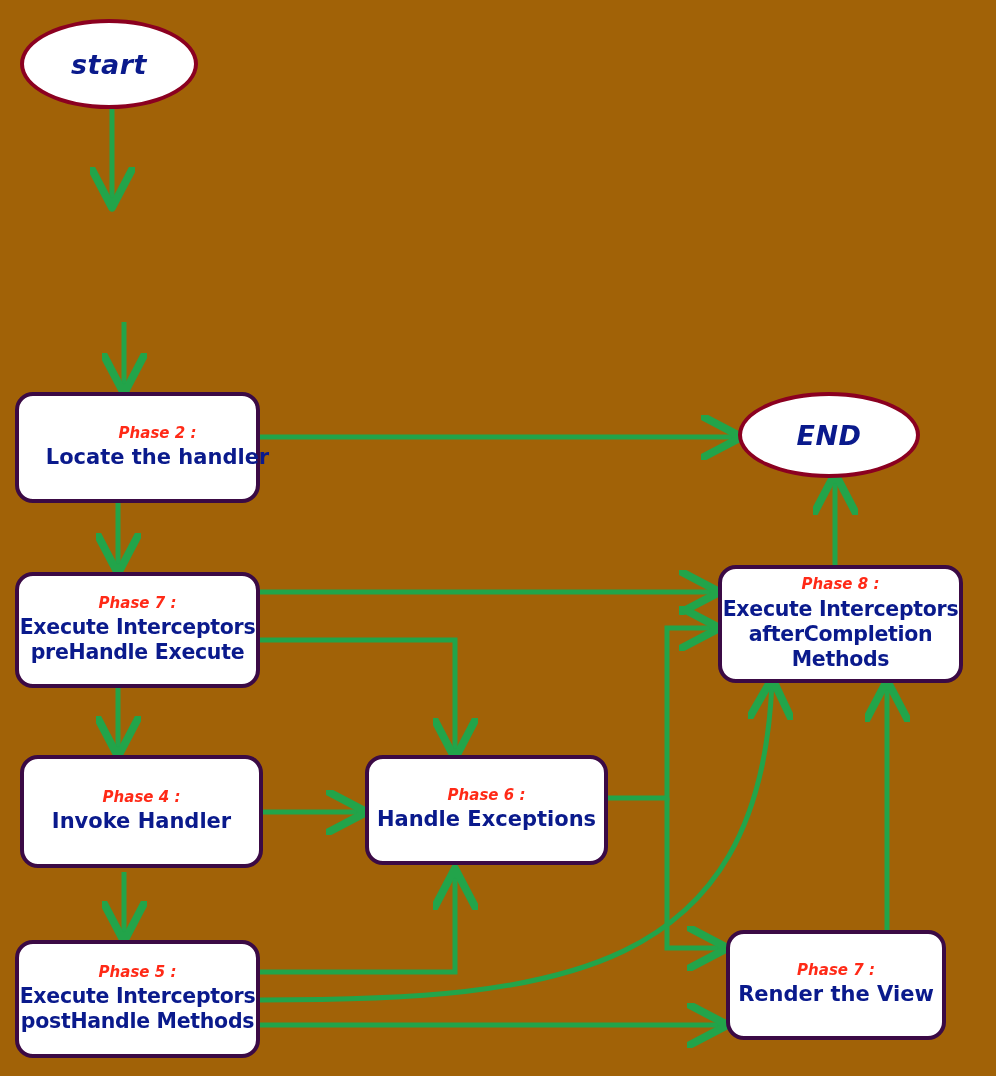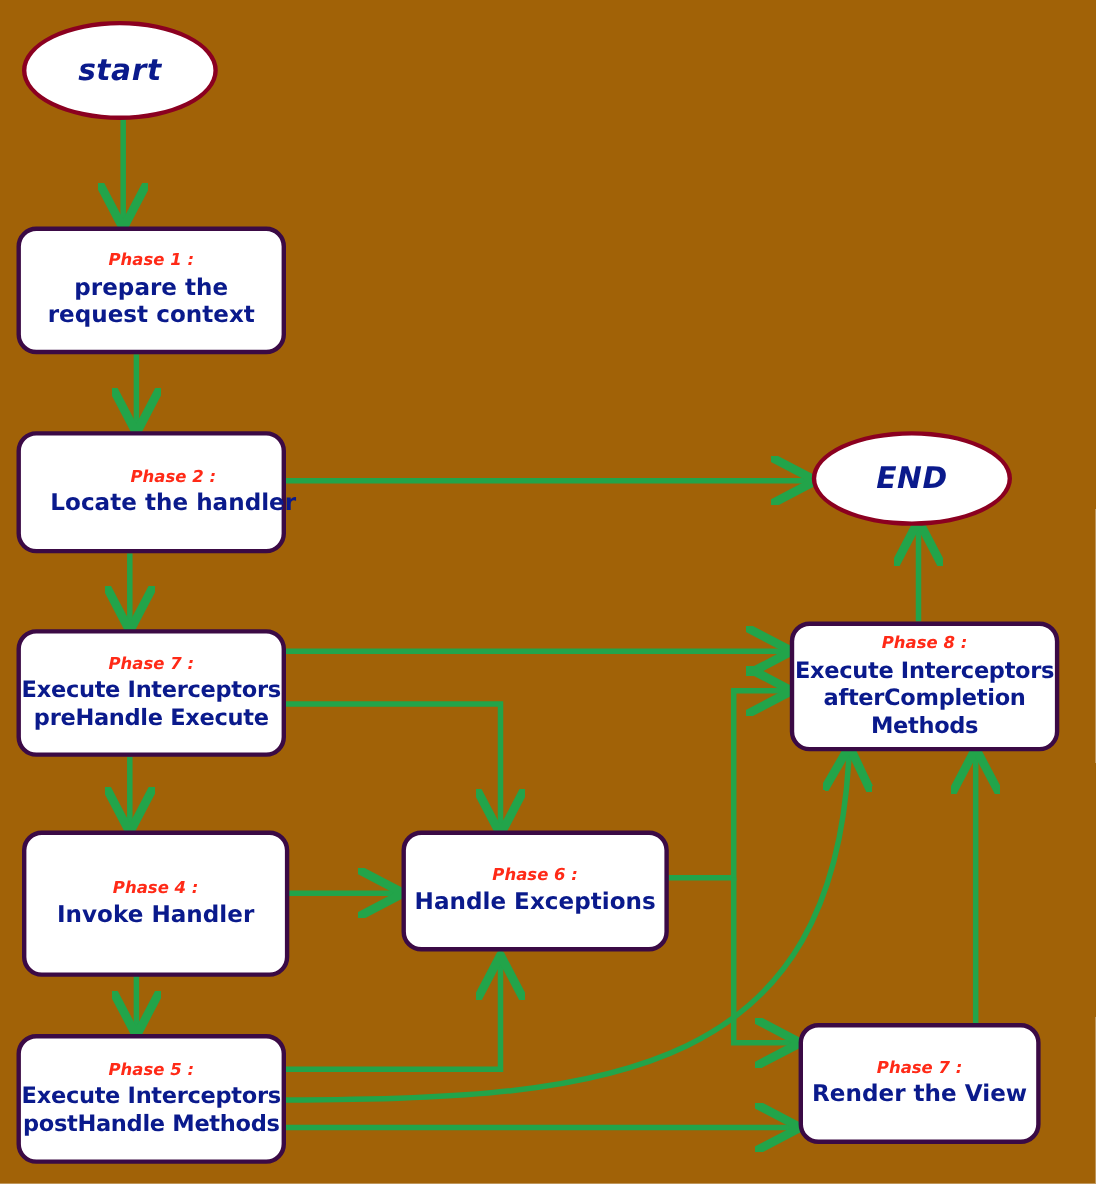--- a/index.html
+++ b/index.html
@@ -126,38 +126,33 @@
   </svg>
 
   <div class="node terminator" style="left:20px; top:19px; width:178px; height:90px;">
     <span class="term-text">start</span>
   </div>
 
   <div class="node terminator" style="left:738px; top:392px; width:182px; height:86px;">
     <span class="term-text">END</span>
   </div>
 
-  <div class="node process" style="left:15px; top:206px; width:245px; height:116px;">
-    <span class="phase-label">Phase 1 :</span>
-    <span class="node-text">prepare the</span>
-    <span class="node-text">request context</span>
-  </div>
 
   <div class="node process" style="left:15px; top:392px; width:245px; height:111px;padding-left:40px;">
     <span class="phase-label">Phase 2 :</span>
     <span class="node-text">Locate the handler</span>
   </div>
 
   <div class="node process" style="left:15px; top:572px; width:245px; height:116px;">
     <span class="phase-label">Phase 7 :</span>
     <span class="node-text tight">Execute Interceptors</span>
     <span class="node-text tight">preHandle Execute</span>
   </div>
 
-  <div class="node process" style="left:20px; top:755px; width:243px; height:133px;">
+  <div class="node process" style="left:20px; top:755px; width:243px; height:113px;">
     <span class="phase-label">Phase 4 :</span>
     <span class="node-text">Invoke Handler</span>
   </div>
 
   <div class="node process" style="left:15px; top:940px; width:245px; height:118px;">
     <span class="phase-label">Phase 5 :</span>
     <span class="node-text tight">Execute Interceptors</span>
     <span class="node-text tight">postHandle Methods</span>
   </div>
 

